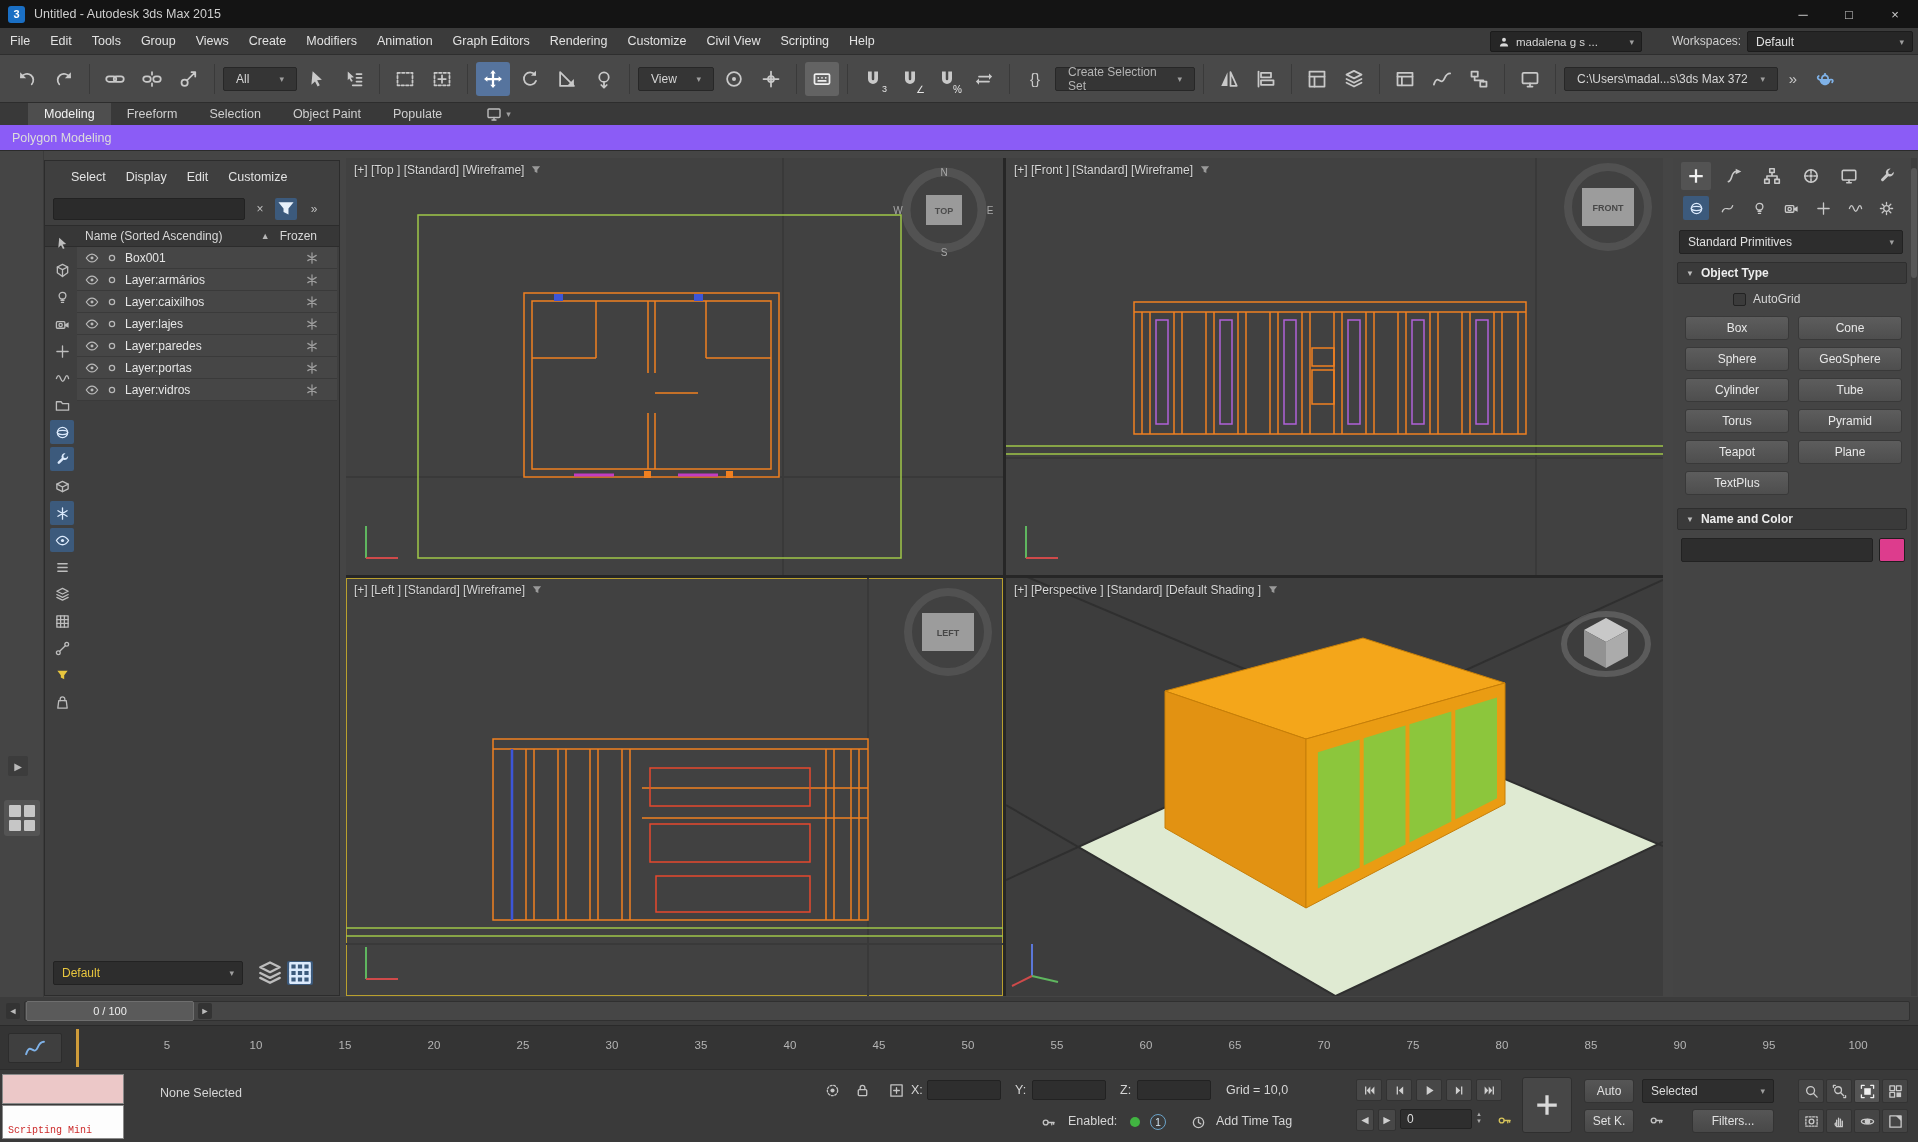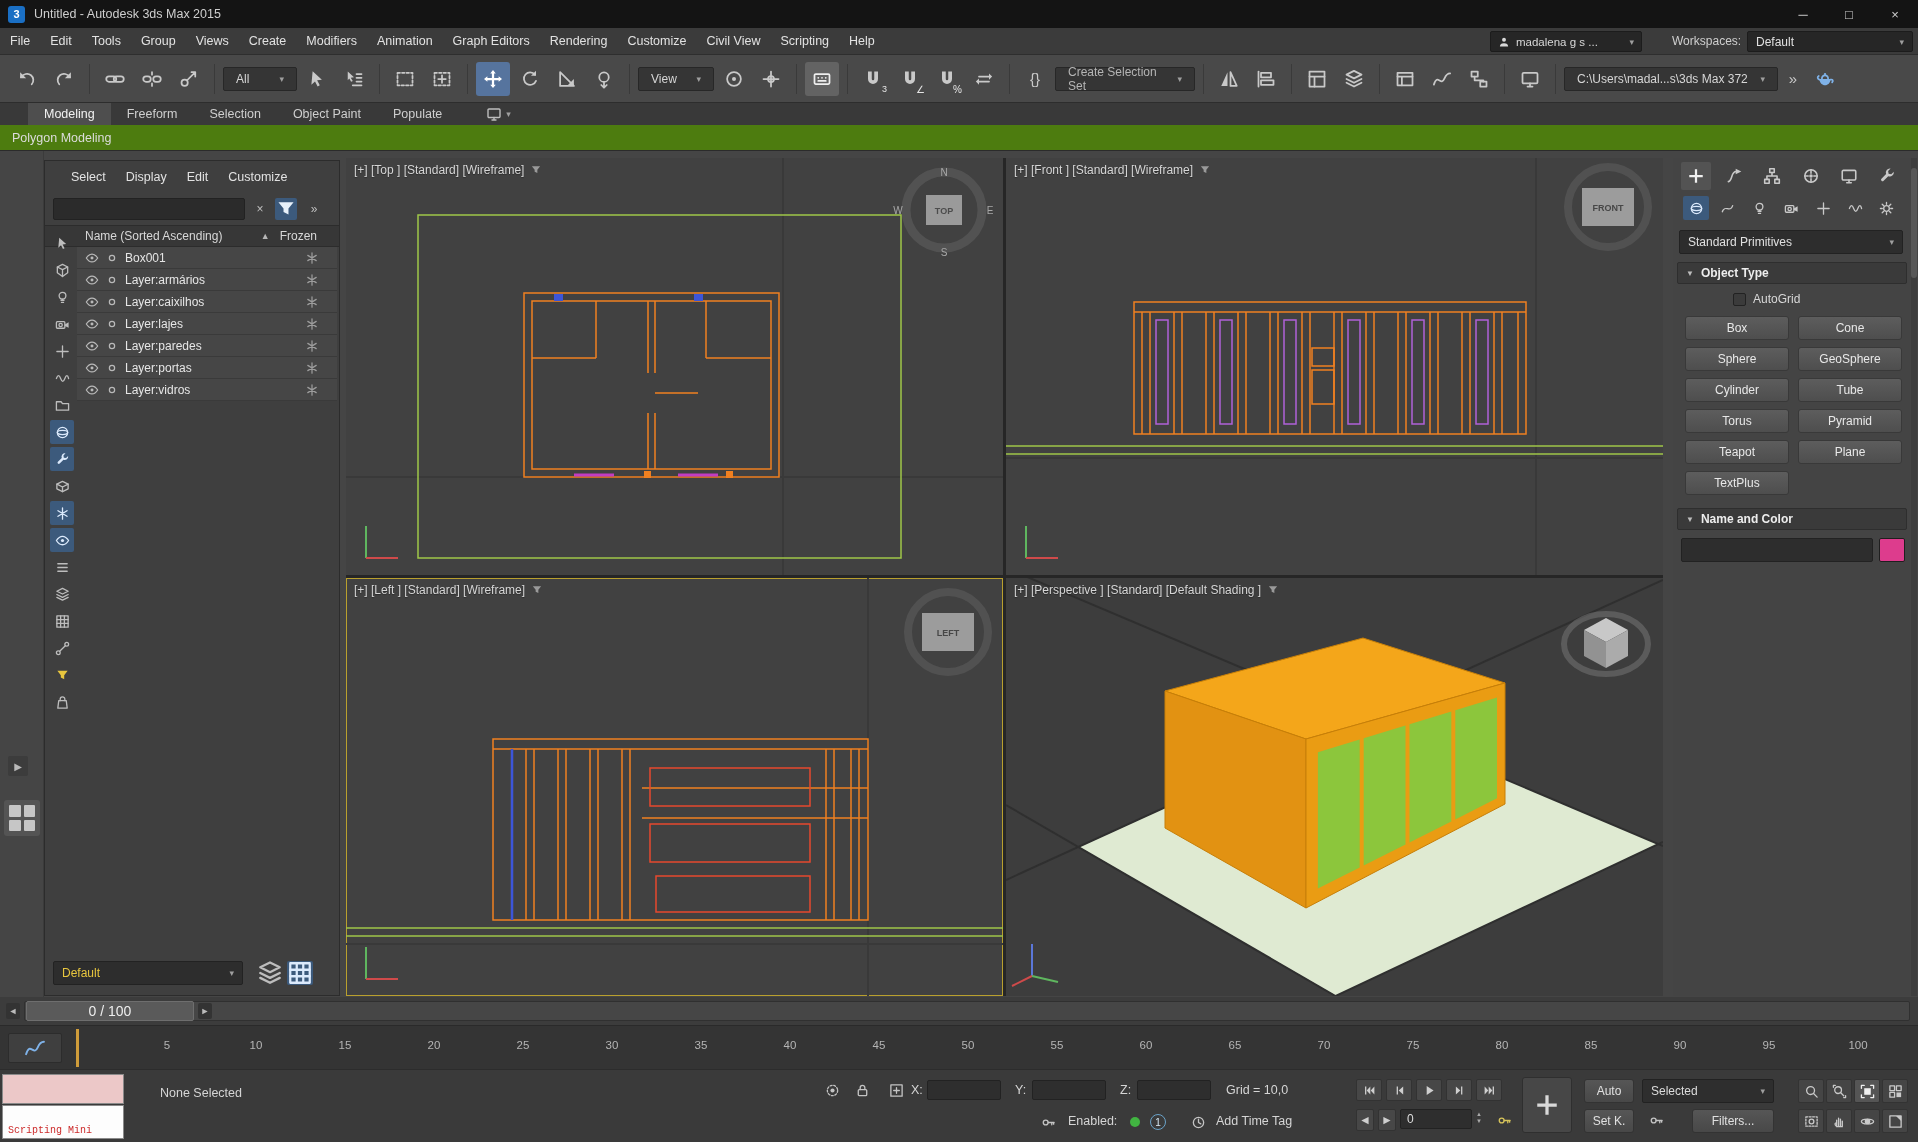--- a/index.html
+++ b/index.html
@@ -39,21 +39,21 @@
 .overlayglyph{position:absolute;right:2px;bottom:1px;font-size:10px;color:#e5e5e5}
 .sep{width:1px;height:30px;background:#3a3a3a;margin:0 5px;flex:none}
 .combo{height:24px;background:#353535;border:1px solid #272727;border-radius:2px;display:flex;align-items:center;padding:0 12px;color:#d6d6d6;flex:none;font-size:12px}
 .combo.dim{color:#b5b5b5}
 
 
 .ribbon{position:absolute;left:0;top:103px;width:100%;height:22px;background:#393939;display:flex;align-items:flex-end;padding-left:28px}
 .rtab{padding:0 16px;line-height:22px;font-size:12.5px;color:#cfcfcf}
 .rtab.active{background:#4e4e4e;color:#f2f2f2}
 .ribbon-extra{display:flex;align-items:center;gap:4px;margin-left:28px;height:22px;color:#bdbdbd}
-.panelrow{position:absolute;left:0;top:125px;width:100%;height:26px;background:#4d7c0f;border-bottom:1px solid #2b2b2b;display:flex;align-items:center}
+.panelrow{position:absolute;left:0;top:125px;width:100%;height:26px;background:#8b5cf6;border-bottom:1px solid #2b2b2b;display:flex;align-items:center}
 .panelrow span{margin-left:12px;font-size:12.5px;color:#dcdcdc}
 
 
 .left-strip{position:absolute;left:0;top:151px;width:44px;height:846px;background:#454545;border-right:1px solid #3b3b3b}
 .expandbtn{position:absolute;left:8px;top:756px;width:20px;height:20px;background:#3c3c3c;border-radius:2px;color:#b9b9b9;display:flex;align-items:center;justify-content:center;font-size:10px}
 .layoutbtn{position:absolute;left:4px;top:800px;width:36px;height:36px;background:#545454;border-radius:3px;display:grid;grid-template-columns:1fr 1fr;gap:3px;padding:5px}
 .layoutbtn i{background:#c6c6c6;border-radius:1px}
 
 
 .explorer{position:absolute;left:44px;top:160px;width:296px;height:836px;background:#3f3f3f;border:1px solid #2c2c2c}
@@ -110,21 +110,21 @@
 .cpbtn{height:24px;background:linear-gradient(#5d5d5d,#4e4e4e);border:1px solid #393939;border-radius:3px;color:#e8e8e8;font-size:12px;font-family:inherit}
 .cp-namefield{position:absolute;left:8px;top:380px;width:192px;height:24px;background:#2d2d2d;border:1px solid #222;border-radius:2px}
 .cp-swatch{position:absolute;left:206px;top:380px;width:26px;height:24px;border:1px solid #1f1f1f;border-radius:2px}
 .cp-scroll{position:absolute;right:1px;top:0;width:6px;height:100%;background:#3d3d3d}
 .cp-scroll i{position:absolute;left:0;top:10px;width:6px;height:110px;background:#585858;border-radius:3px}
 
 
 .tl-sliderrow{position:absolute;left:0;top:997px;width:100%;height:28px;background:#3c3c3c}
 .tl-track{position:absolute;left:24px;right:8px;top:4px;height:20px;background:#464646;border:1px solid #303030;border-radius:2px}
 .tl-arrow{position:absolute;top:6px;width:14px;height:16px;background:#333;border-radius:2px;color:#bbb;font-size:9px;display:flex;align-items:center;justify-content:center}
-.tl-handle{position:absolute;left:26px;top:4px;width:168px;height:20px;background:#5a5a5a;border:1px solid #6e6e6e;border-radius:2px;display:flex;align-items:center;justify-content:center;color:#eee;font-size:14px}
+.tl-handle{position:absolute;left:26px;top:4px;width:168px;height:20px;background:#5a5a5a;border:1px solid #6e6e6e;border-radius:2px;display:flex;align-items:center;justify-content:center;color:#eee;font-size:11px}
 .tl-ruler{position:absolute;left:0;top:1025px;width:100%;height:44px;background:#343434;border-top:1px solid #2a2a2a}
 .curvebtn{position:absolute;left:8px;top:7px;width:54px;height:30px;background:#3f3f3f;border:1px solid #2c2c2c;border-radius:2px;display:flex;align-items:center;justify-content:center;color:#7fb2e8}
 .curvebtn svg{width:22px;height:22px}
 .tl-marker{position:absolute;left:76px;top:3px;width:3px;height:38px;background:#cf9c3a}
 .tick{position:absolute;top:13px;transform:translateX(-50%);color:#b5b5b5;font-size:11.5px}
 
 
 .statusbar{position:absolute;left:0;top:1069px;width:100%;height:73px;background:#3a3a3a;border-top:1px solid #2c2c2c}
 .mini-pink{position:absolute;left:2px;top:4px;width:122px;height:30px;background:#ecc8c8;border:1px solid #8a8a8a}
 .mini-white{position:absolute;left:2px;top:35px;width:122px;height:34px;background:#fdfdfd;border:1px solid #8a8a8a;display:flex;align-items:flex-end;padding:2px 5px}

